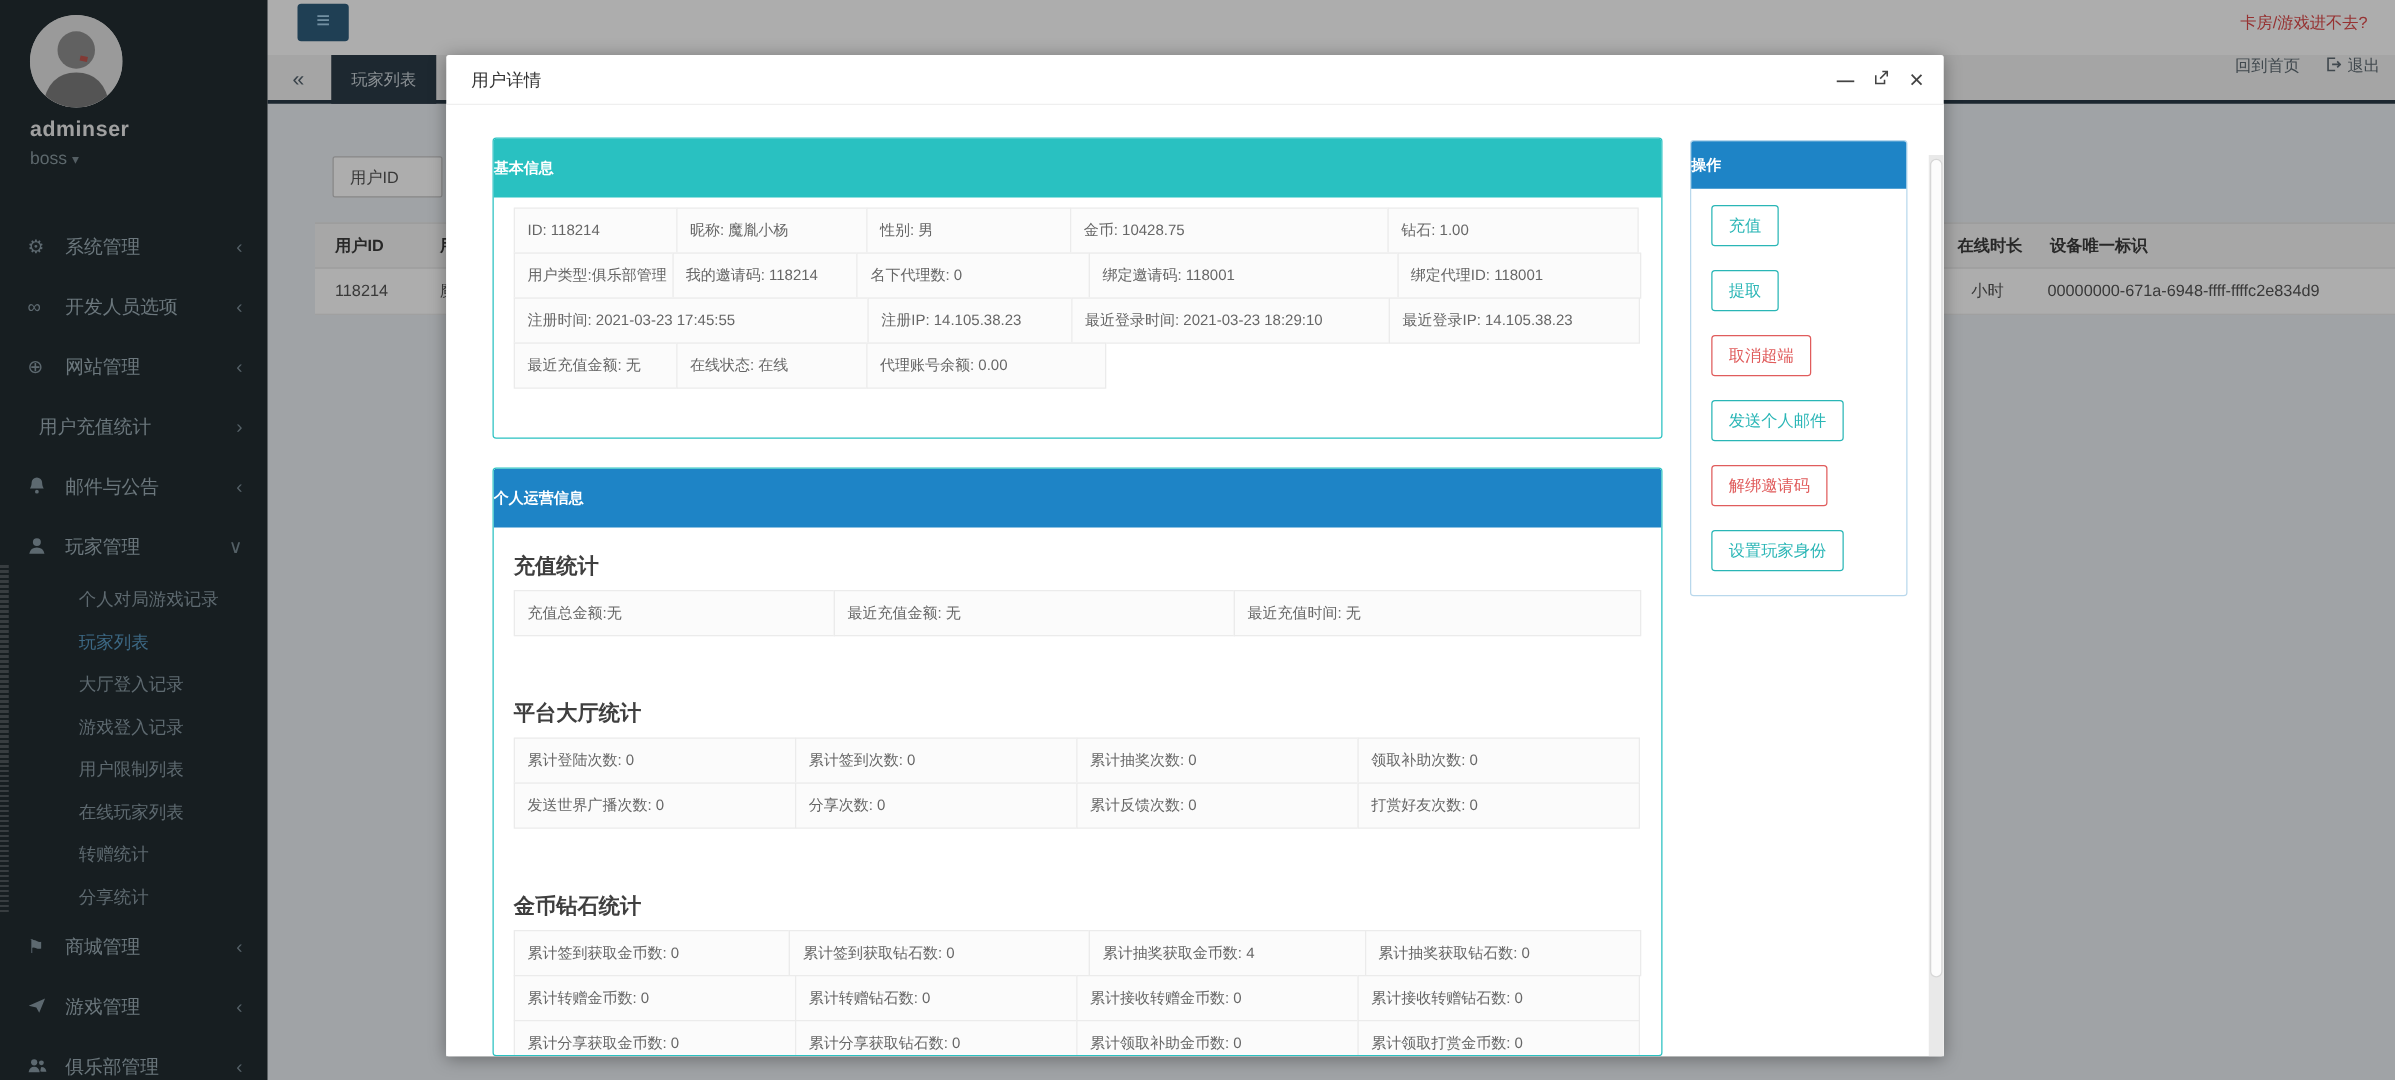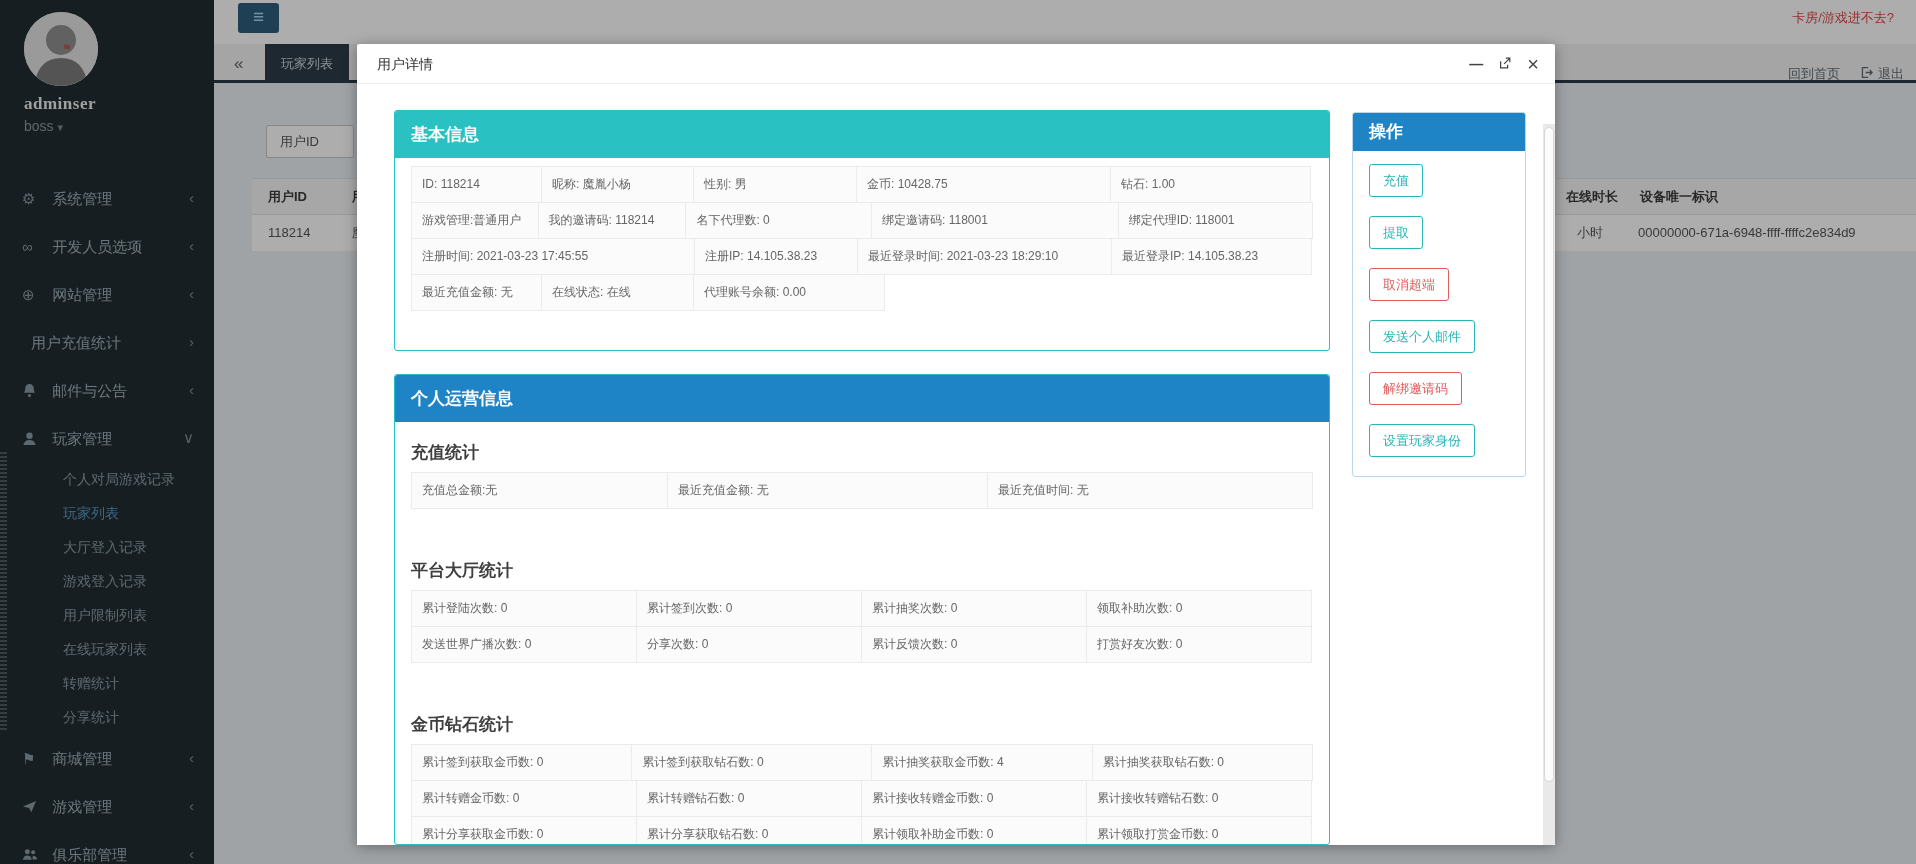--- a/index.html
+++ b/index.html
@@ -4,21 +4,21 @@
 <style>
   html,body{margin:0;padding:0;background:#888;}
   *{box-sizing:border-box;}
   .app{position:relative;width:1916px;height:864px;overflow:hidden;
        font-family:"Liberation Sans","DejaVu Sans",sans-serif;background:#ecf0f5;}
 
   
   .sidebar{position:absolute;left:0;top:0;width:214px;height:864px;background:#222d32;z-index:1;}
   .profile{padding:12px 0 0 24px;}
   .avatar{width:74px;height:74px;border-radius:50%;background:#dedede;overflow:hidden;position:relative;}
-  .uname{margin-top:8px;color:#ececec;font-size:17px;font-weight:bold;letter-spacing:.5px;font-family:Liberation Serif, serif;}
+  .uname{margin-top:8px;color:#ececec;font-size:17px;font-weight:bold;letter-spacing:.5px;}
   .urole{margin-top:4px;color:#8a9aa0;font-size:14px;}
   .urole .caret{font-size:11px;color:#7c8b93;margin-left:4px;}
   .menu{margin-top:40px;}
   .mitem{position:relative;height:48px;line-height:48px;padding-left:22px;color:#9fb0b8;font-size:15px;cursor:pointer;white-space:nowrap;}
   .mitem .micon{display:inline-block;width:26px;font-size:15px;color:#8a9ba5;vertical-align:middle;}
   .mitem .micon svg{vertical-align:middle;margin-top:-3px;}
   .mitem .mlabel{vertical-align:middle;}
   .mitem .mchev{position:absolute;right:20px;color:#7d8e97;font-size:15px;}
   .mitem.noicon{padding-left:31px;}
   .submenu .sitem{height:34px;line-height:34px;padding-left:63px;color:#8b9ca5;font-size:14px;cursor:pointer;white-space:nowrap;}
@@ -28,21 +28,21 @@
 
   
   .main{position:absolute;left:214px;top:0;right:0;height:864px;}
   .hdr{position:absolute;left:0;top:0;right:0;height:44px;background:#ffffff;}
   .hamburger{position:absolute;left:24px;top:3px;width:41px;height:30px;background:#2f5d7d;border-radius:3px;
     color:#a8d4ef;text-align:center;line-height:28px;font-size:19px;cursor:pointer;}
   .help{position:absolute;right:22px;top:9px;color:#dd4b4b;font-size:13px;cursor:pointer;text-decoration:none;}
   .tabbar{position:absolute;left:0;top:44px;right:0;height:39px;background:#f3f3f3;border-bottom:3px solid #2a3a47;}
   .collapse{position:absolute;left:20px;top:0;line-height:39px;color:#55636e;font-size:17px;cursor:pointer;}
   .tab{position:absolute;left:51px;top:0;height:39px;line-height:39px;padding:0 16px;background:#2c3b47;color:#ccd5da;font-size:13px;cursor:pointer;}
-  .right-links{position:absolute;right:12px;top:0;height:39px;display:flex;gap:20px;align-items:flex-end;color:#5f6b73;font-size:13px;}
+  .right-links{position:absolute;right:12px;top:0;height:39px;display:flex;gap:20px;align-items:flex-start;color:#5f6b73;font-size:13px;}
   .rlink{cursor:pointer;display:flex;align-items:center;gap:5px;}
   .content{position:absolute;left:0;top:86px;right:0;bottom:0;background:#ecf0f5;}
   .filter{position:absolute;left:52px;top:39px;width:88px;height:33px;background:#fff;border:1px solid #c8c8c8;border-radius:2px;
     line-height:31px;padding-left:13px;font-size:13px;color:#555;}
   .bg-thead{position:absolute;left:38px;right:0;top:92px;height:37px;background:#f6f6f6;border-top:1px solid #e2e2e2;border-bottom:1px solid #e2e2e2;}
   .bg-trow{position:absolute;left:38px;right:0;top:129px;height:37px;background:#fff;border-bottom:1px solid #ececec;}
   .bg-thead span,.bg-trow span{position:absolute;line-height:36px;white-space:nowrap;}
   .bg-thead span{font-size:13px;font-weight:bold;color:#3c3c3c;}
   .bg-trow span{font-size:13px;color:#555;}
 
@@ -54,21 +54,21 @@
     border-radius:2px;box-shadow:0 2px 14px rgba(0,0,0,.35);}
   .mhead{position:relative;height:40px;border-bottom:1px solid #efefef;}
   .mtitle{line-height:40px;padding-left:20px;font-size:14px;color:#333;}
   .wctl{position:absolute;right:16px;top:0;height:40px;display:flex;gap:15px;align-items:center;color:#444;}
   .wbtn{cursor:pointer;line-height:1;}
   .wmin{font-size:14px;font-weight:bold;}
   .wclose{font-size:20px;}
   .mbody{position:absolute;left:0;top:40px;right:0;bottom:0;background:#fff;overflow:hidden;}
 
   .panel{position:absolute;background:#fff;border:1px solid #29c1c1;border-radius:3px;}
-  .phead{height:47px;line-height:47px;padding:0 16px;color:#fff;font-size:17px;font-weight:bold;border-radius:2px 2px 0 0;}
+  .phead{height:47px;line-height:47px;padding:0 0;color:#fff;font-size:12px;font-weight:bold;border-radius:2px 2px 0 0;}
   .teal-head{background:#29c1c1;}
   .blue-head{background:#1e84c6;}
 
   .basic-panel{left:37px;top:26px;width:936px;height:241px;}
   .basic-panel .pbody{padding:8px 16px 0;}
 
   .op-panel{left:37px;top:290px;width:936px;height:471px;overflow:hidden;}
   .op-panel .pbody{padding:19px 16px 0;}
   .opsec{margin-bottom:50px;}
   .stitle{font-size:17px;font-weight:bold;color:#3f3f3f;height:22px;margin-bottom:9px;}
@@ -248,21 +248,21 @@
         <div class="pbody">
           <div class="itable">
             <div class="r">
               <div class="c" style="width:131px">ID: 118214</div>
               <div class="c" style="width:153px">昵称: 魔胤小杨</div>
               <div class="c" style="width:164px">性别: 男</div>
               <div class="c" style="width:255px">金币: 10428.75</div>
               <div class="c" style="width:201px">钻石: 1.00</div>
             </div>
             <div class="r">
-              <div class="c" style="width:131px">游戏管理:普通用户</div>
+              <div class="c" style="width:131px">用户类型:俱乐部管理</div>
               <div class="c" style="width:153px">我的邀请码: 118214</div>
               <div class="c" style="width:192px">名下代理数: 0</div>
               <div class="c" style="width:255px">绑定邀请码: 118001</div>
               <div class="c" style="width:201px">绑定代理ID: 118001</div>
             </div>
             <div class="r">
               <div class="c" style="width:284px">注册时间: 2021-03-23 17:45:55</div>
               <div class="c" style="width:164px">注册IP: 14.105.38.23</div>
               <div class="c" style="width:255px">最近登录时间: 2021-03-23 18:29:10</div>
               <div class="c" style="width:201px">最近登录IP: 14.105.38.23</div>

